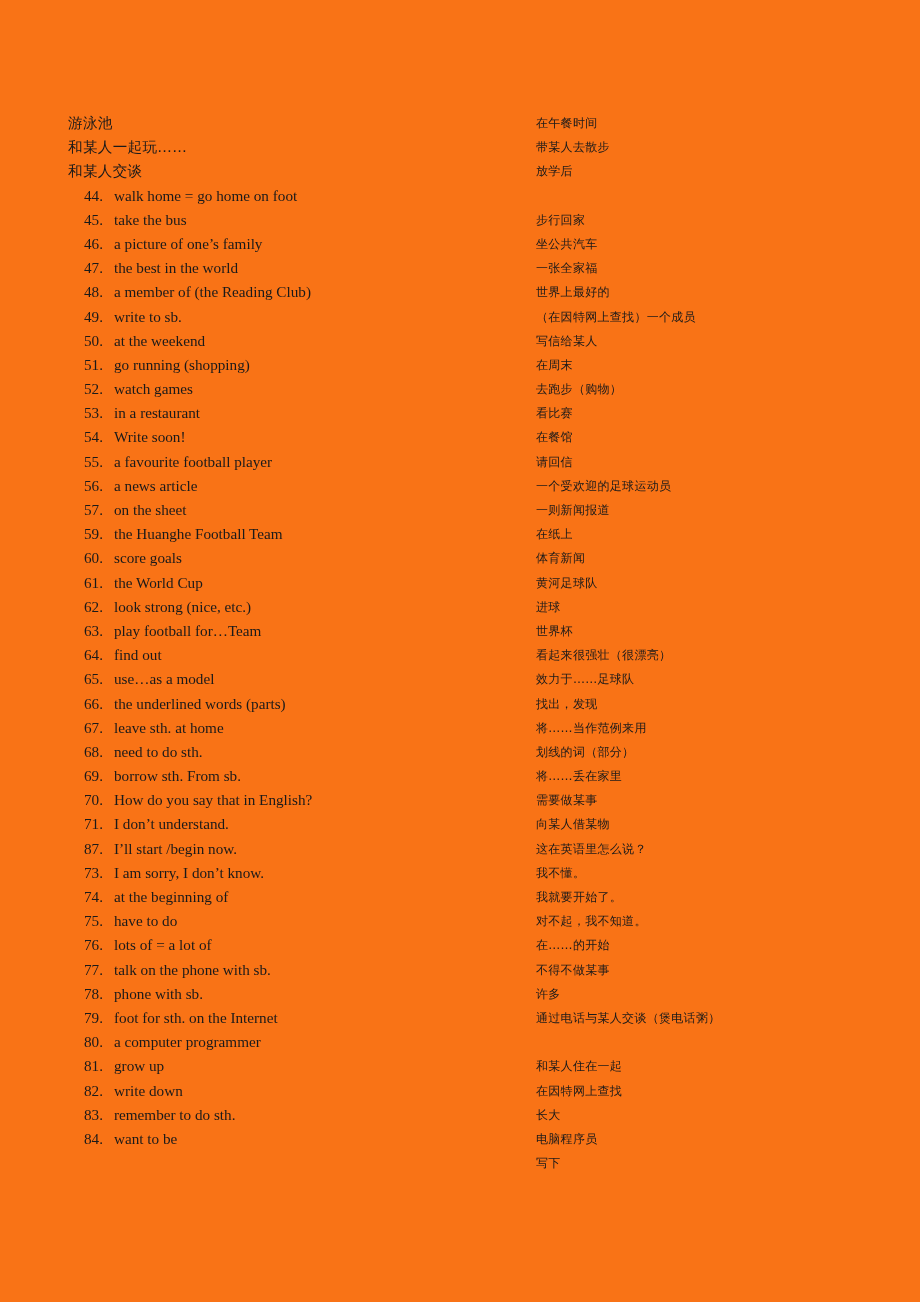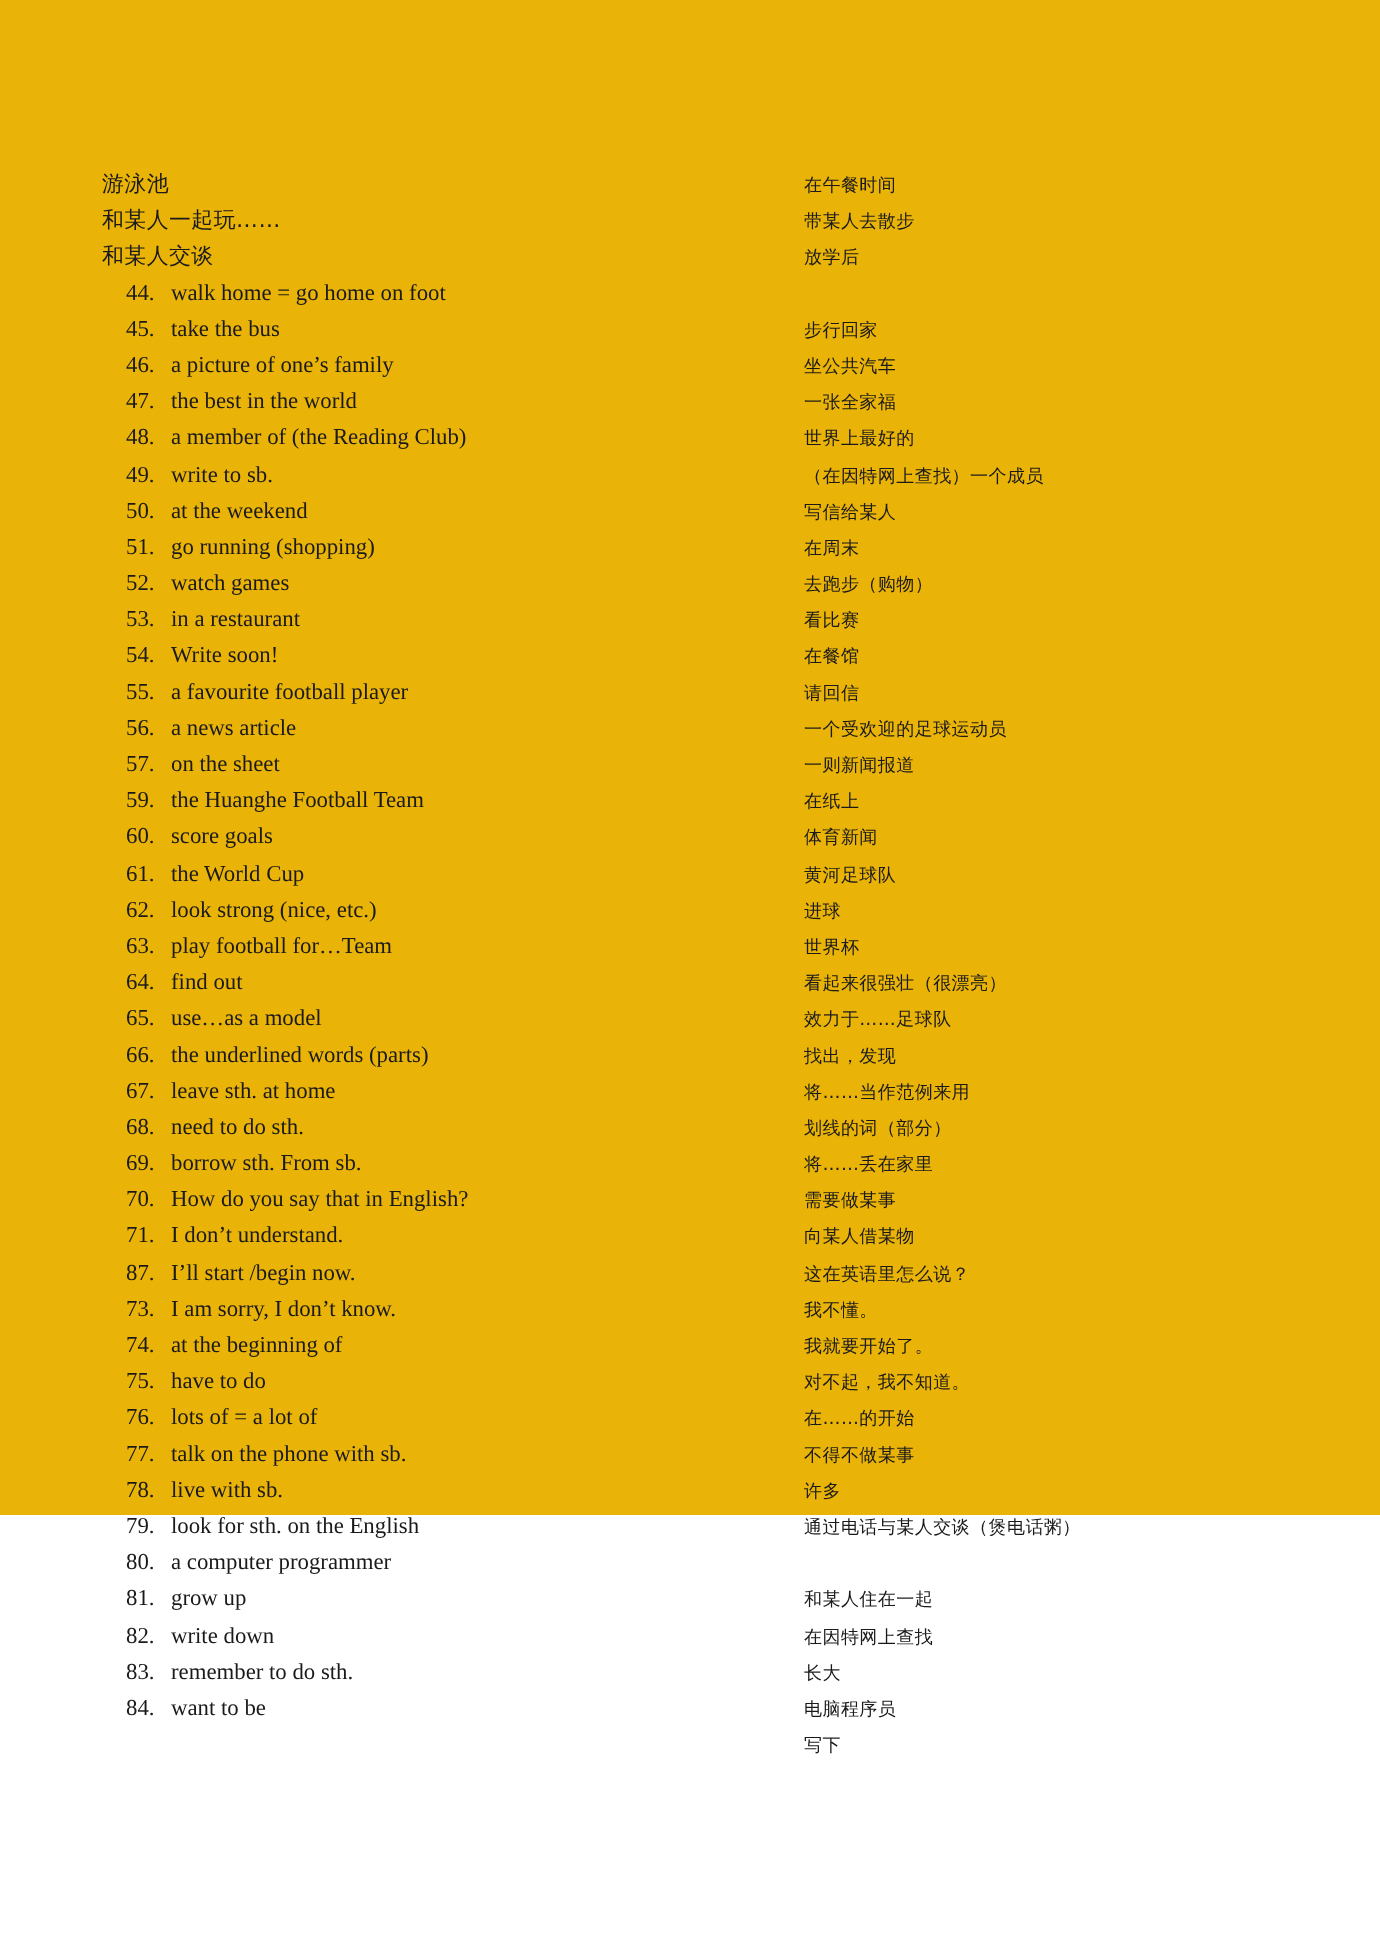--- a/index.html
+++ b/index.html
@@ -14,22 +14,22 @@
     overflow: hidden;
     font-family: "Liberation Serif", "DejaVu Serif", serif;
     color: #1a1a1a;
   }
 
   #page {
     position: absolute;
     left: 0;
     top: 0;
     width: 920px;
-    height: 1010px;
-    background: #eab308;
+    height: 1302px;
+    background: #f97316;
   }
 
   
   .en-col {
     position: absolute;
     left: 68px;
     top: 111px;
     width: 440px;
   }
 
@@ -115,22 +115,22 @@
       <div class="row"><span class="num">68.</span><span class="en-text">need to do sth.</span></div>
       <div class="row"><span class="num">69.</span><span class="en-text">borrow sth. From sb.</span></div>
       <div class="row"><span class="num">70.</span><span class="en-text">How do you say that in English?</span></div>
       <div class="row"><span class="num">71.</span><span class="en-text">I don’t understand.</span></div>
       <div class="row"><span class="num">87.</span><span class="en-text">I’ll start /begin now.</span></div>
       <div class="row"><span class="num">73.</span><span class="en-text">I am sorry, I don’t know.</span></div>
       <div class="row"><span class="num">74.</span><span class="en-text">at the beginning of</span></div>
       <div class="row"><span class="num">75.</span><span class="en-text">have to do</span></div>
       <div class="row"><span class="num">76.</span><span class="en-text">lots of = a lot of</span></div>
       <div class="row"><span class="num">77.</span><span class="en-text">talk on the phone with sb.</span></div>
-      <div class="row"><span class="num">78.</span><span class="en-text">live with sb.</span></div>
-      <div class="row"><span class="num">79.</span><span class="en-text">look for sth. on the English</span></div>
+      <div class="row"><span class="num">78.</span><span class="en-text">phone with sb.</span></div>
+      <div class="row"><span class="num">79.</span><span class="en-text">foot for sth. on the Internet</span></div>
       <div class="row"><span class="num">80.</span><span class="en-text">a computer programmer</span></div>
       <div class="row"><span class="num">81.</span><span class="en-text">grow up</span></div>
       <div class="row"><span class="num">82.</span><span class="en-text">write down</span></div>
       <div class="row"><span class="num">83.</span><span class="en-text">remember to do sth.</span></div>
       <div class="row"><span class="num">84.</span><span class="en-text">want to be</span></div>
     </div>
 
   <div class="cn-col">
       <div class="cn-row">在午餐时间</div>
       <div class="cn-row">带某人去散步</div>

